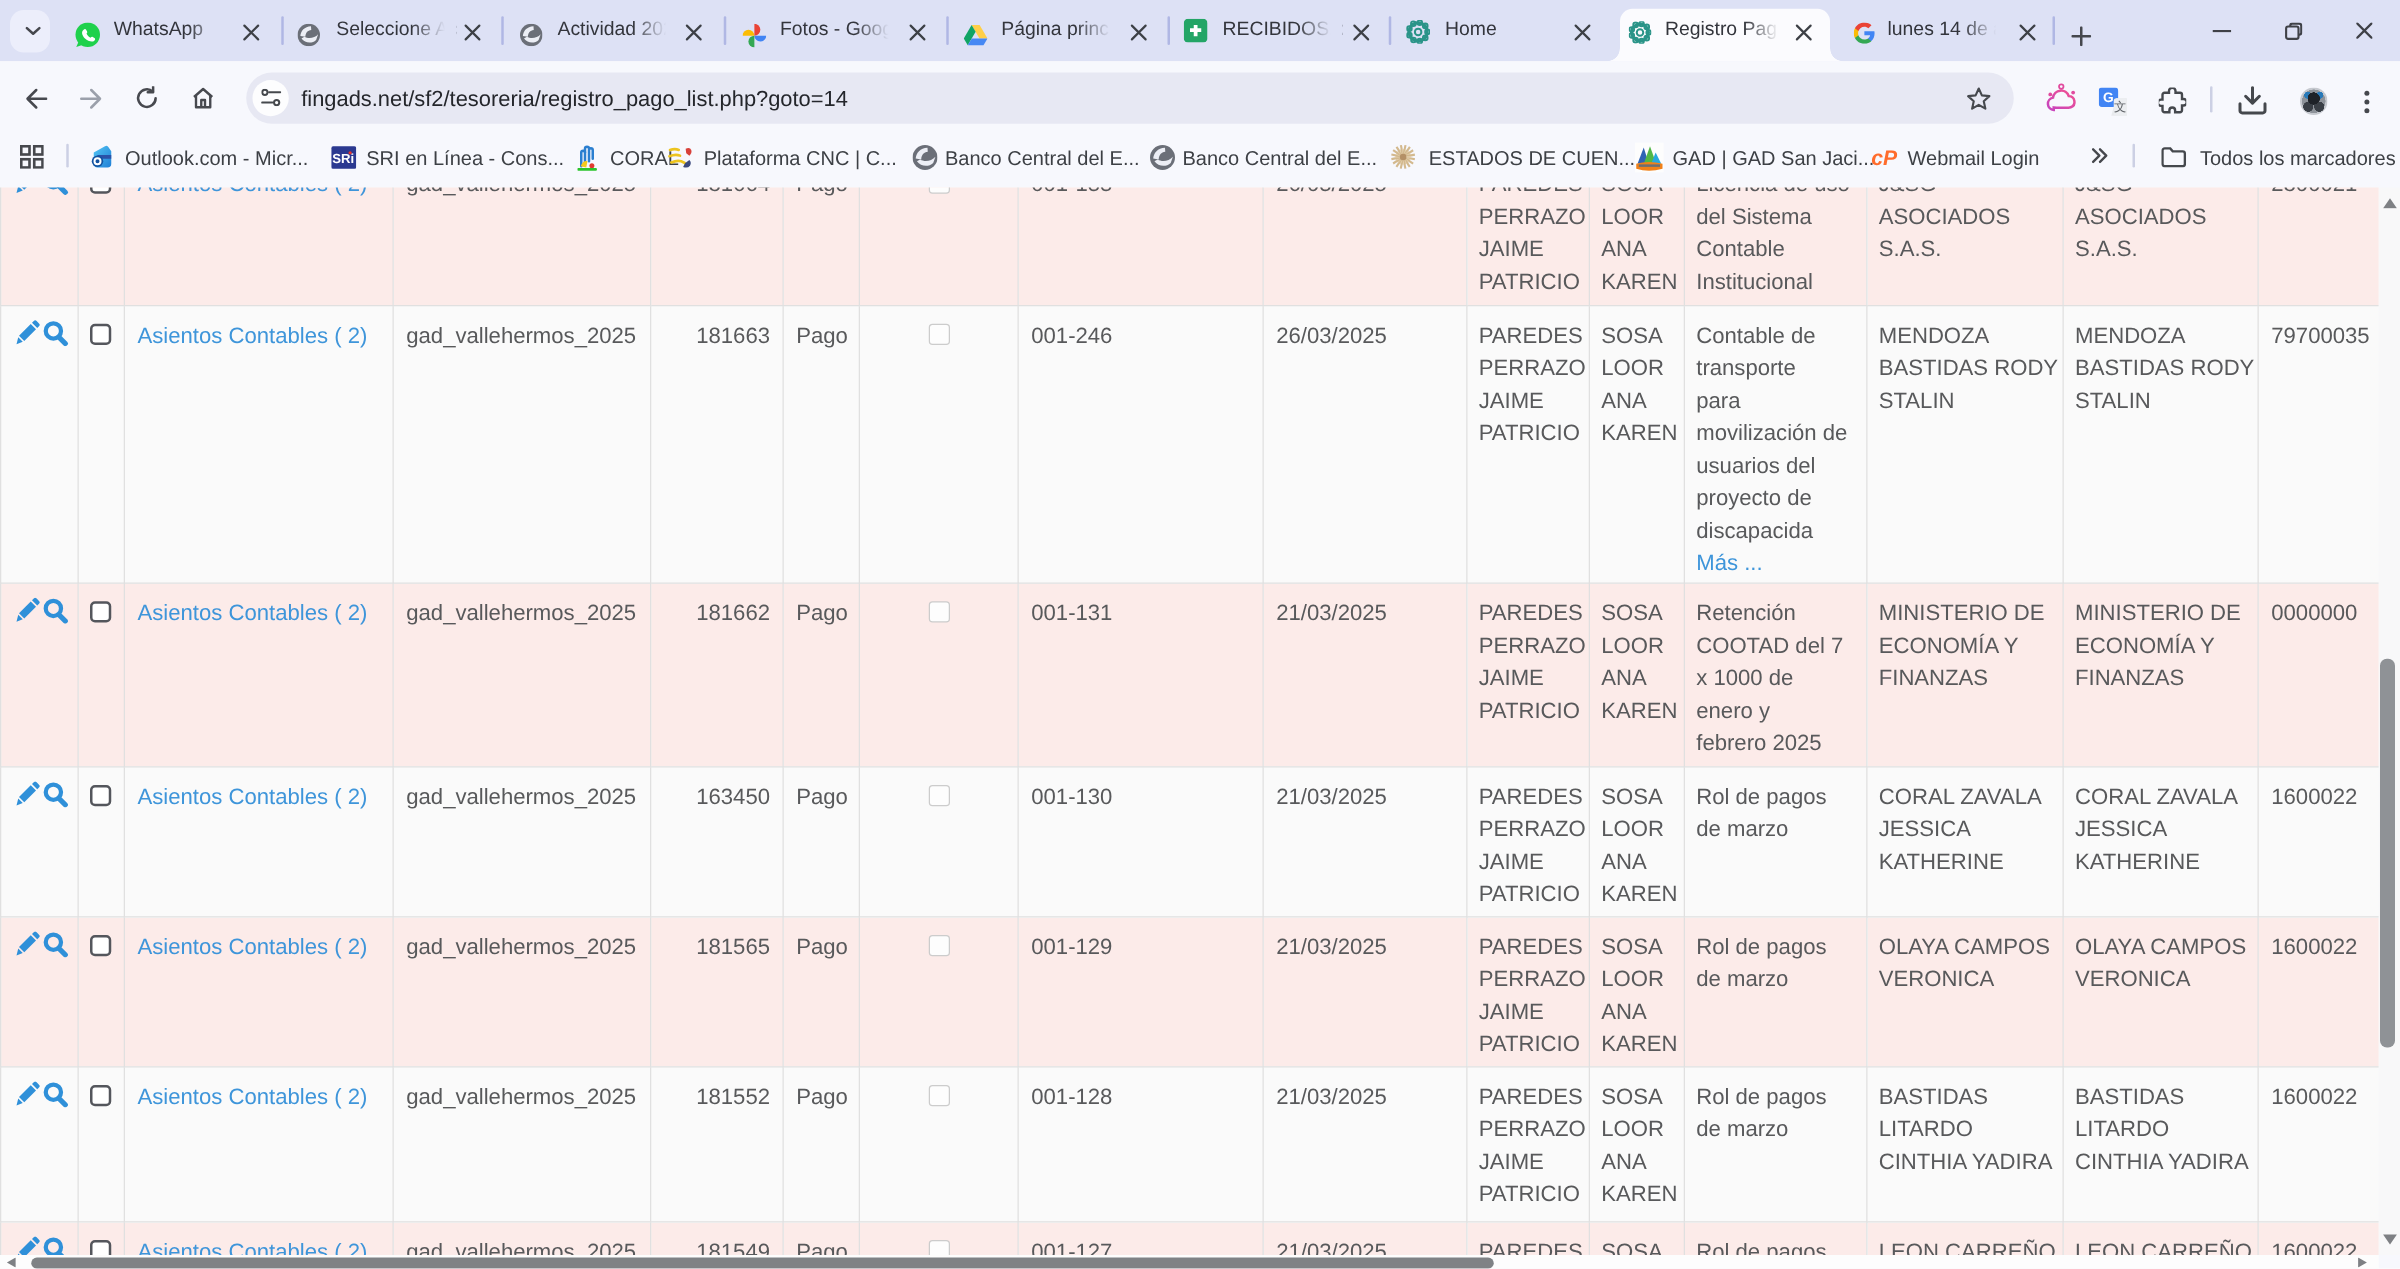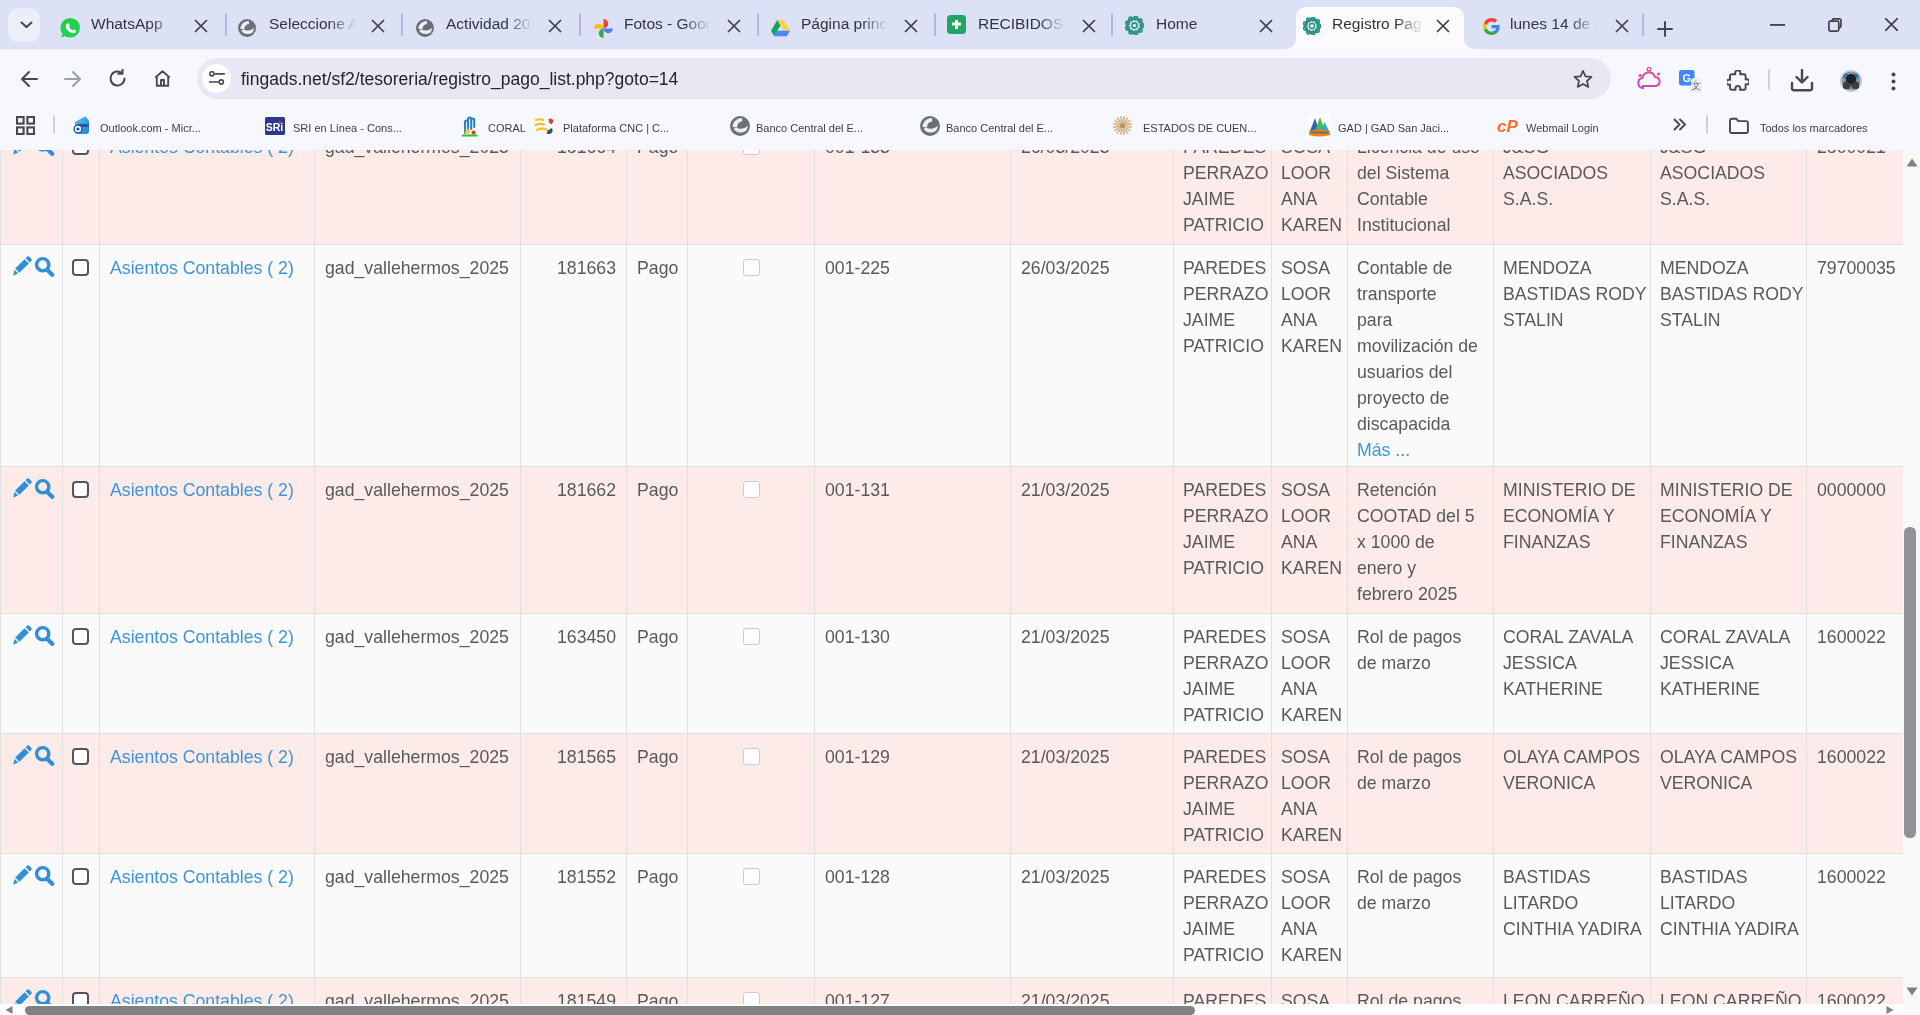--- a/index.html
+++ b/index.html
@@ -19,21 +19,21 @@
   #activetab:after { content:""; position:absolute; right:-10px; bottom:0; width:10px; height:10px; background:radial-gradient(circle at 10px 0, rgba(0,0,0,0) 9.5px, #fbfbfe 10px); }
 
   
   #toolbar { position:absolute; left:0; top:49px; width:1920px; height:59px; background:#f7f8fd; }
   #omnibox { position:absolute; left:197px; top:9px; width:1414px; height:41px; border-radius:20.5px; background:#e7e8f3; }
   #omnicirc { position:absolute; left:5px; top:6px; width:29px; height:29px; border-radius:50%; background:#fdfdfe; }
   #urltext { position:absolute; left:44px; top:10px; font-size:17.5px; line-height:23px; color:#24262b; }
 
   
   #bookmarks { position:absolute; left:0; top:108px; width:1920px; height:42px; background:#f7f8fd; }
-  .blabel { position:absolute; top:10px; font-size:11px; line-height:20px; color:#3d4045; white-space:nowrap; }
+  .blabel { position:absolute; top:10px; font-size:16px; line-height:20px; color:#3d4045; white-space:nowrap; }
 
   
   #page { position:absolute; left:0; top:150px; width:1903px; height:854px; overflow:hidden; background:#fafafa; }
   table { border-collapse:collapse; table-layout:fixed; width:2060px; position:absolute; left:0; top:-27px; }
   td { border:1px solid #e0e0e0; vertical-align:top; padding:10px 10px 2px 10px; font-size:17.7px; line-height:26px; color:#58595b; overflow:hidden; }
   tr.pink td { background:#fcebe9; }
   tr.white td { background:#fafafa; }
   td.num { text-align:right; }
   a.tlink { color:#3e95da; text-decoration:none; }
   .nw { white-space:nowrap; }
@@ -464,21 +464,21 @@
                   <circle cx="8.7" cy="8.7" r="6.1" stroke-width="3.4"></circle>
                   <line x1="13.8" y1="14.4" x2="18.2" y2="18.8" stroke-width="4.2" stroke-linecap="round"></line>
                 </g>
               </svg></td>
             <td style="padding:12px 0 0 9px"><span class="cb"></span></td>
             <td><a class="tlink" href="#l">Asientos Contables ( 2)</a></td>
             <td>gad_vallehermos_2025</td>
             <td class="num">181663</td>
             <td>Pago</td>
             <td style="padding:12px 0 0 0;text-align:center"><span class="cbd"></span></td>
-            <td>001-225</td>
+            <td>001-246</td>
             <td>26/03/2025</td>
             <td style="padding-left:9px;padding-right:2px">
               <div class="nw">PAREDES</div>
               <div class="nw">PERRAZO</div>
               <div class="nw">JAIME</div>
               <div class="nw">PATRICIO</div>
             </td>
             <td style="padding-left:9px;padding-right:2px">
               <div class="nw">SOSA</div>
               <div class="nw">LOOR</div>
@@ -535,21 +535,21 @@
               <div class="nw">PATRICIO</div>
             </td>
             <td style="padding-left:9px;padding-right:2px">
               <div class="nw">SOSA</div>
               <div class="nw">LOOR</div>
               <div class="nw">ANA</div>
               <div class="nw">KAREN</div>
             </td>
             <td style="padding-left:9px;padding-right:4px">
               <div class="nw">Retención</div>
-              <div class="nw">COOTAD del 5</div>
+              <div class="nw">COOTAD del 7</div>
               <div class="nw">x 1000 de</div>
               <div class="nw">enero y</div>
               <div class="nw">febrero 2025</div>
             </td>
             <td style="padding-left:9px;padding-right:2px">
               <div class="nw">MINISTERIO DE</div>
               <div class="nw">ECONOMÍA Y</div>
               <div class="nw">FINANZAS</div>
             </td>
             <td style="padding-left:9px;padding-right:2px">

